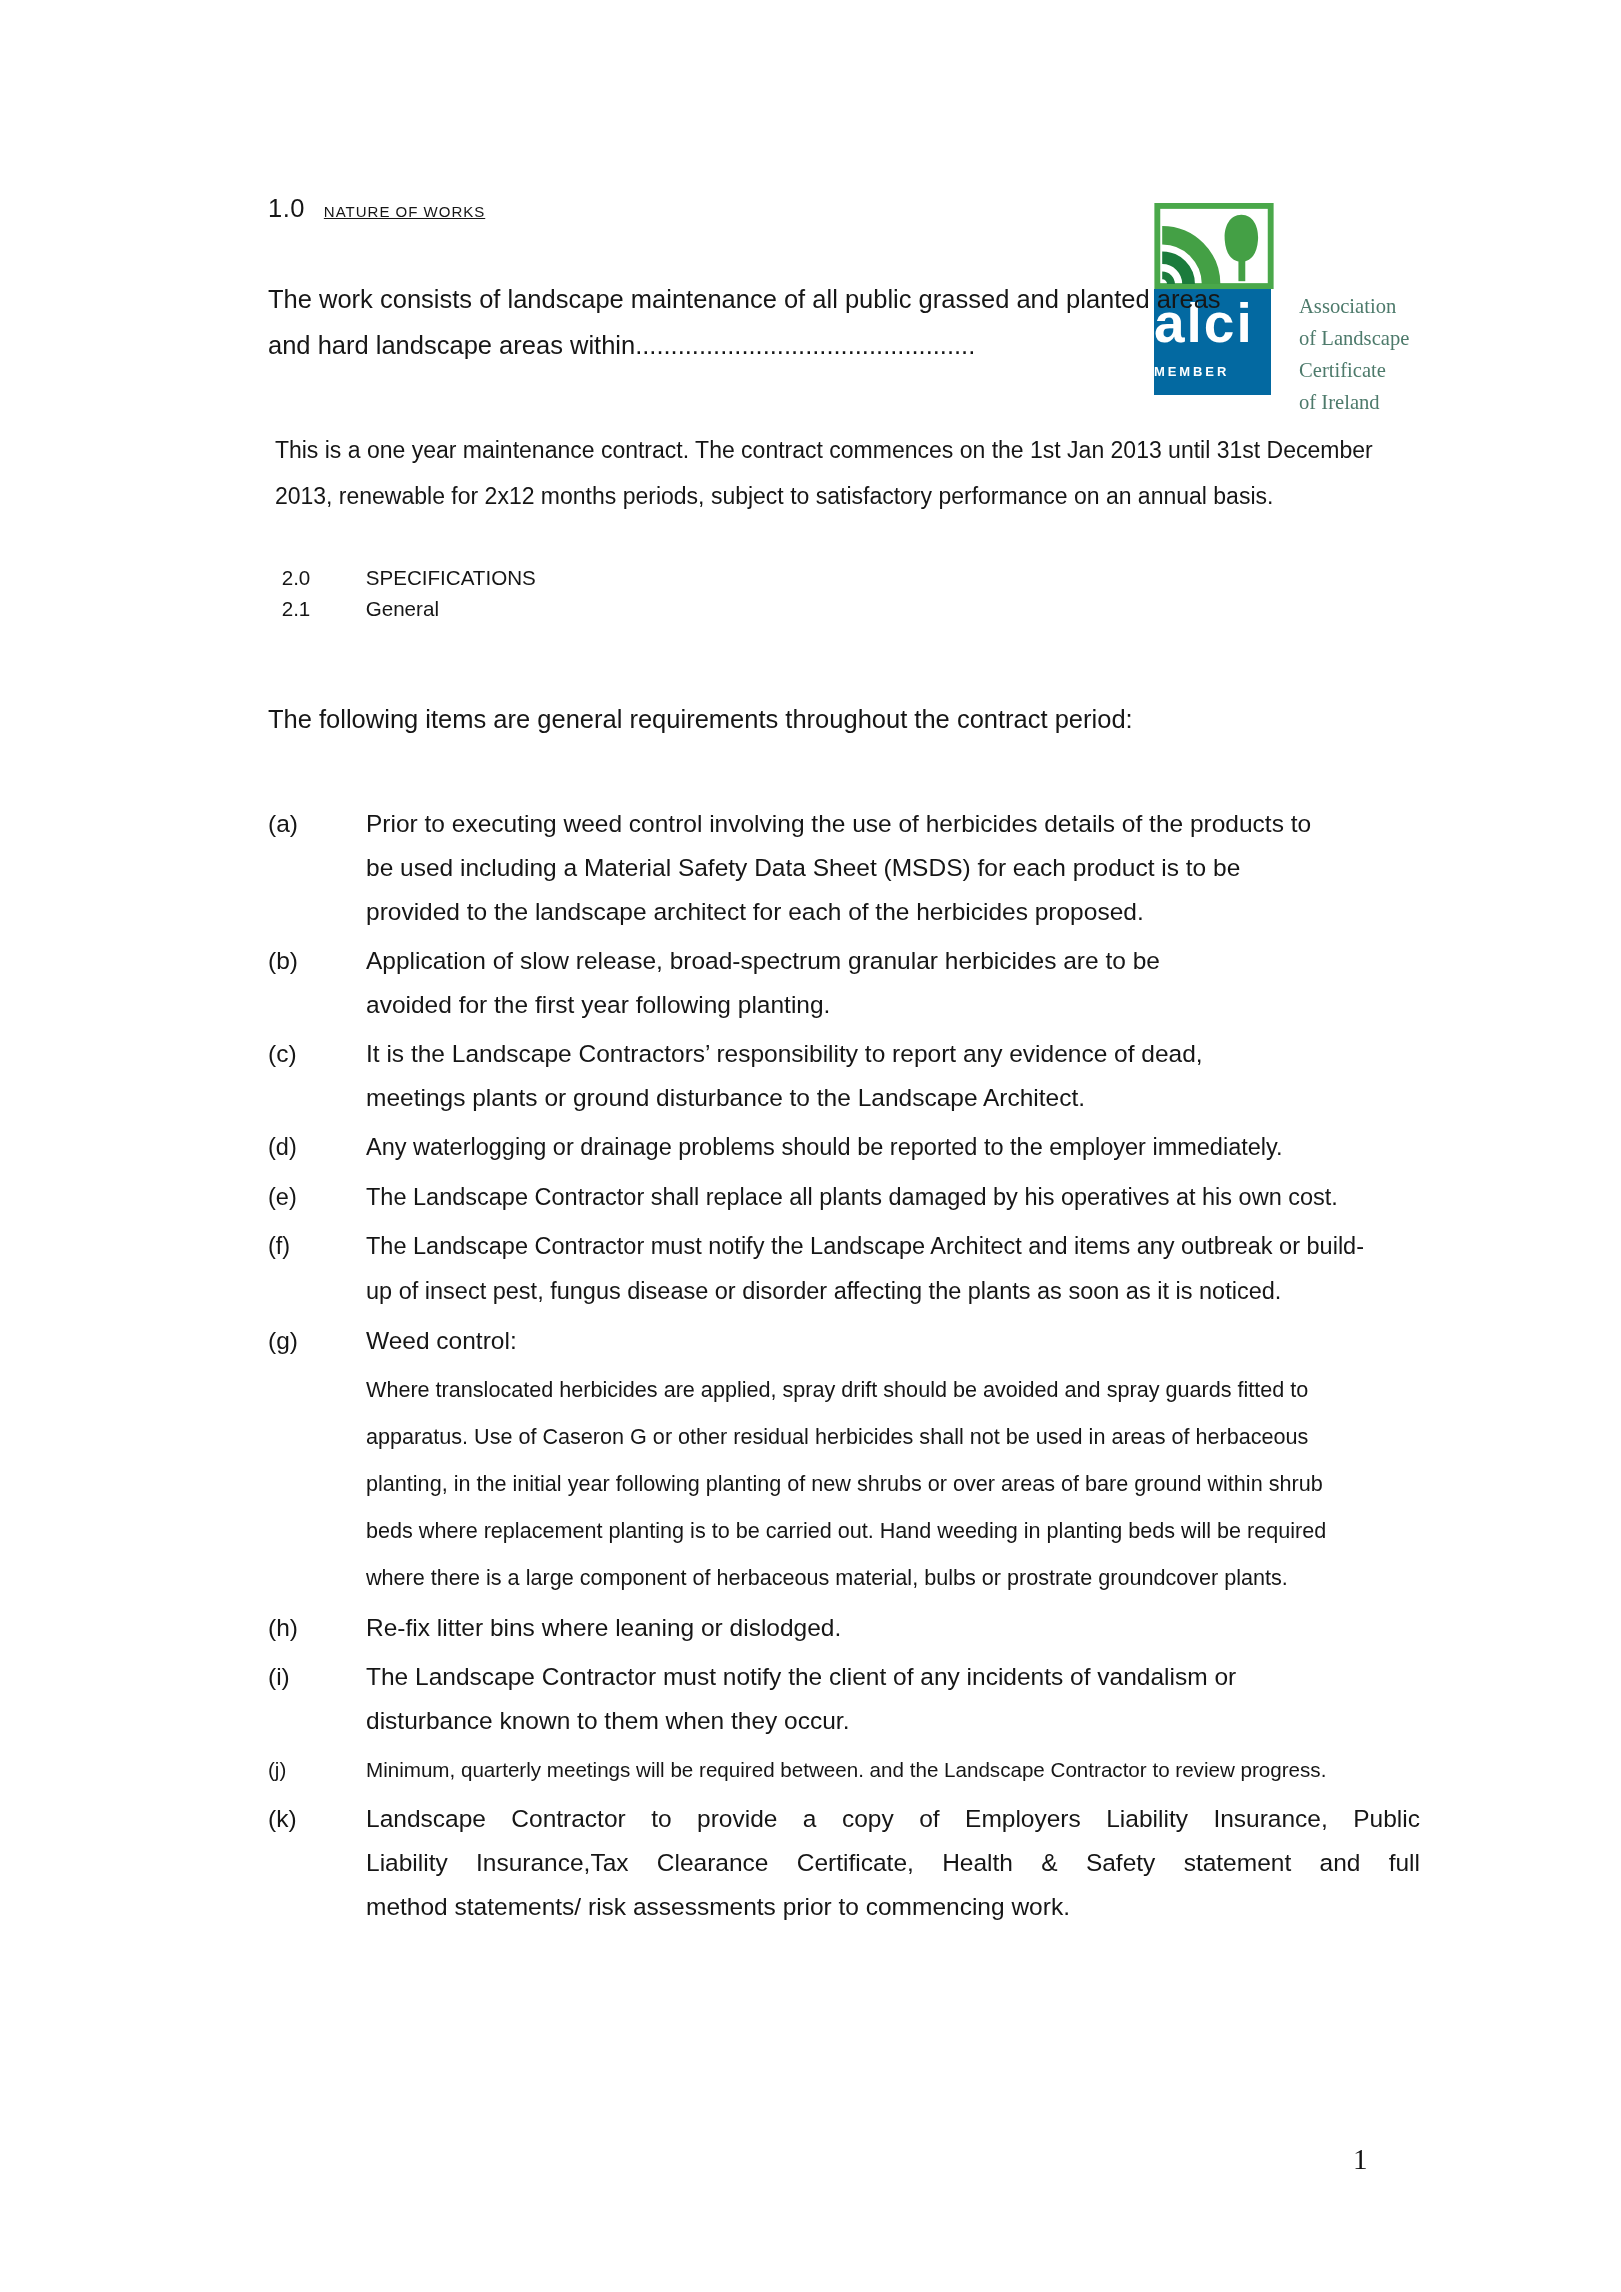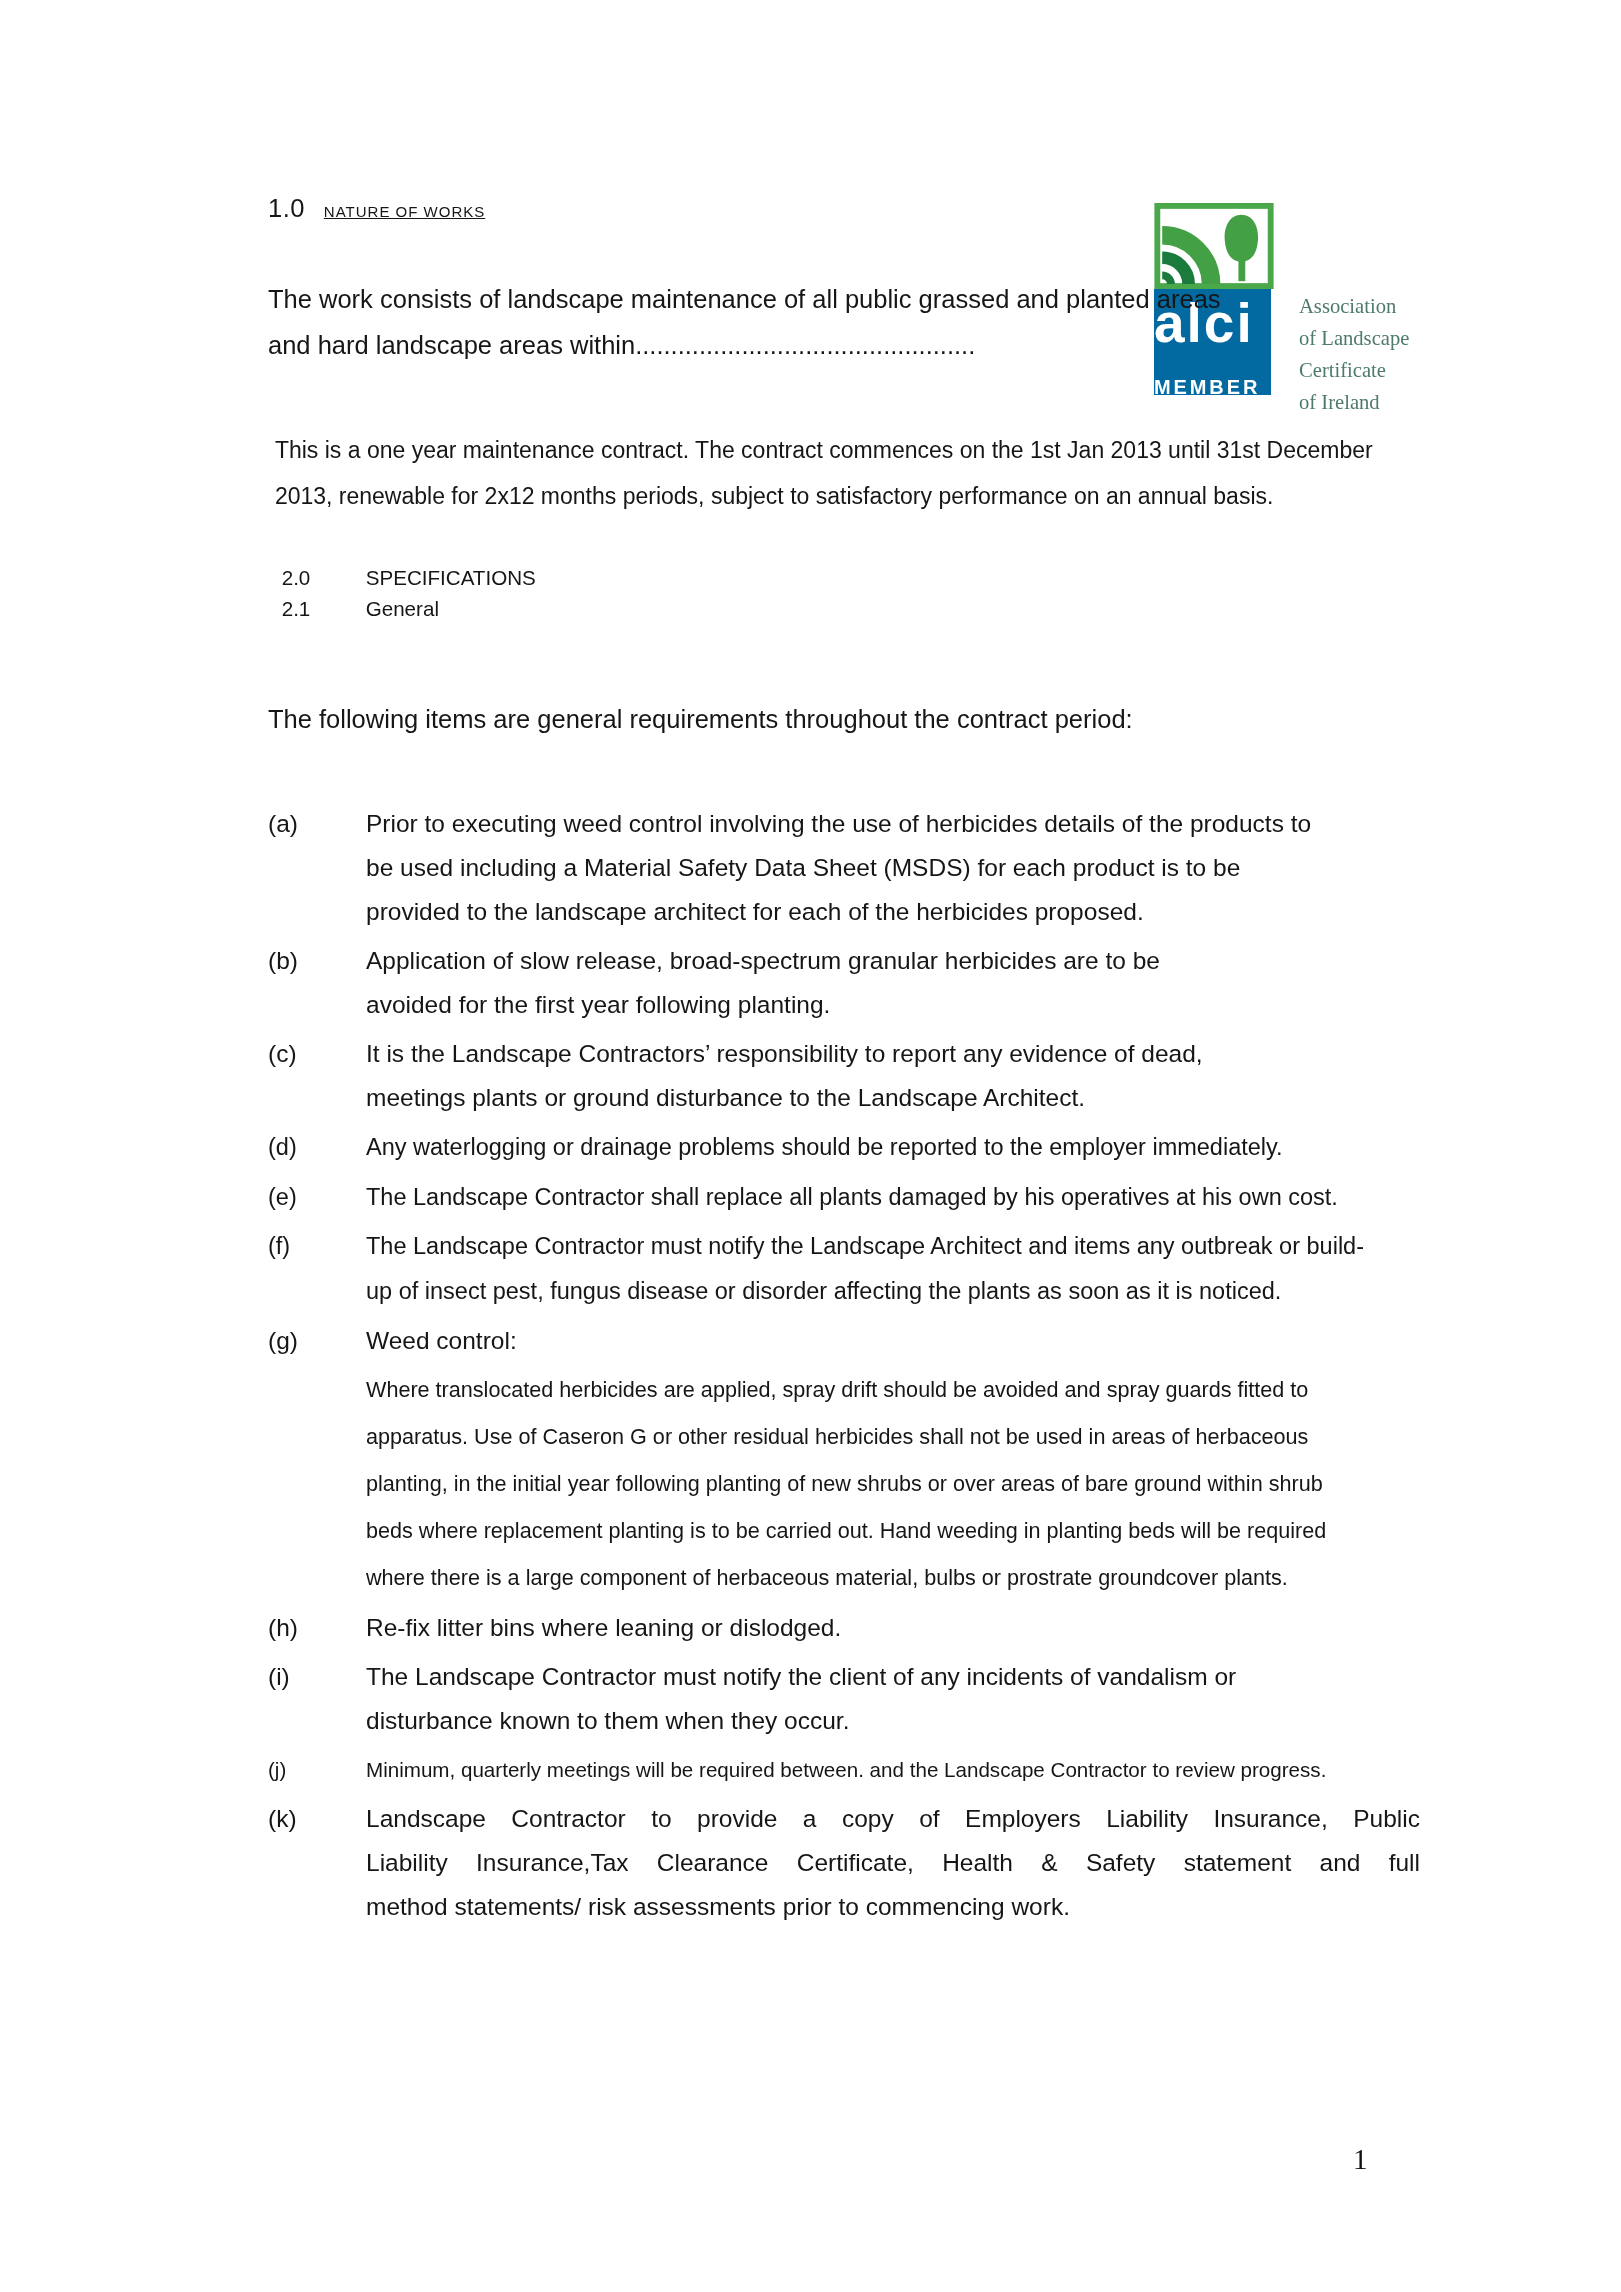--- a/index.html
+++ b/index.html
@@ -45,21 +45,21 @@
   .g-body .line { line-height: 47px; white-space: nowrap; }
 
   
   .logo-area { position: absolute; left: 1154px; top: 203px; z-index: 1; }
   .logo-emblem { display: block; }
   .alci-box {
     width: 117px; height: 106px; background: #0369a1;
     color: #ffffff; text-align: left; overflow: hidden;
   }
   .alci-text { font-size: 55px; font-weight: 700; line-height: 57px; margin-top: 5.9px; letter-spacing: 2px; }
-  .member-text { font-size: 20px; font-weight: 700; letter-spacing: 2.9px; margin-top: 24px; }
+  .member-text { font-size: 13px; font-weight: 700; letter-spacing: 2.9px; margin-top: 12px; }
   .assoc {
     position: absolute; left: 145px; top: 87px; width: 216px;
     font-family: "Liberation Serif", serif;
     font-size: 20.6px; line-height: 32px; color: #4d7a6b; white-space: nowrap;
   }
 
   .page-number {
     position: absolute; left: 1353px; top: 2143px; z-index: 2;
     font-family: "Liberation Serif", serif; font-size: 29px; color: #111;
   }

